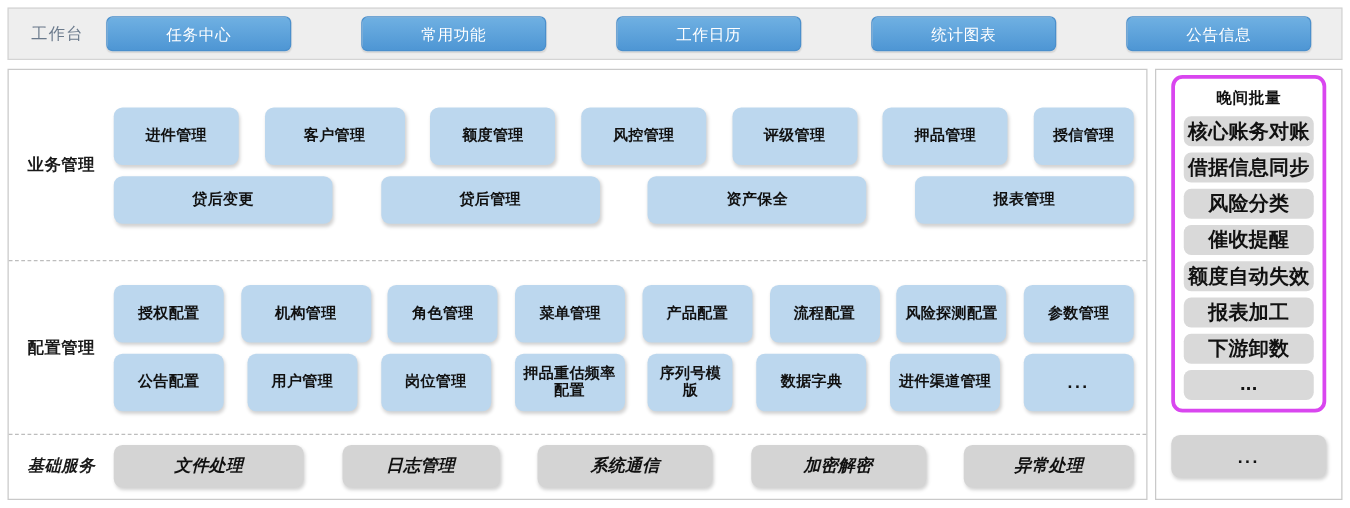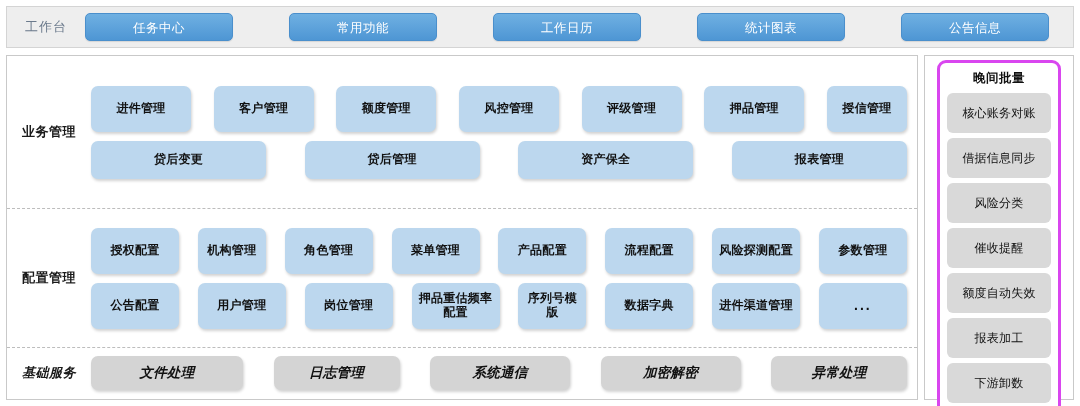--- a/index.html
+++ b/index.html
@@ -164,28 +164,28 @@
   }
   .batch-title {
     text-align: center;
     font-size: 12.5px;
     font-weight: bold;
     color: #111111;
     padding: 2px 0 1px 0;
     letter-spacing: 0.5px;
   }
   .batch-item {
-    height: 40px;
+    height: 24px;
     border-radius: 6px;
     background: #d9d9d9;
     display: flex;
     align-items: center;
     justify-content: center;
-    font-size: 12px;
-    font-weight: normal;
+    font-size: 16px;
+    font-weight: bold;
     color: #111111;
     cursor: pointer;
     letter-spacing: 0.2px;
   }
   .rp-bottom {
     flex: 1;
     width: 100%;
     display: flex;
     align-items: center;
     justify-content: center;
@@ -223,21 +223,21 @@
   </div>
 
   <div class="mainpanel">
 
     <div class="section sec-business">
       <div class="sec-label">业务管理</div>
       <div class="sec-rows">
 
         <div class="row">
           <div class="chip" style="width:100px">进件管理</div>
-          <div class="chip" style="width:100px">客户管理</div>
+          <div class="chip" style="width:112px">客户管理</div>
           <div class="chip" style="width:100px">额度管理</div>
           <div class="chip" style="width:100px">风控管理</div>
           <div class="chip" style="width:100px">评级管理</div>
           <div class="chip" style="width:100px">押品管理</div>
           <div class="chip" style="width:80px">授信管理</div>
         </div>
 
         <div class="row">
           <div class="chip wide" style="width:175px">贷后变更</div>
           <div class="chip wide" style="width:175px">贷后管理</div>
@@ -247,21 +247,21 @@
 
       </div>
     </div>
 
     <div class="section sec-config">
       <div class="sec-label">配置管理</div>
       <div class="sec-rows">
 
         <div class="row">
           <div class="chip" style="width:88px">授权配置</div>
-          <div class="chip" style="width:68px">机构管理</div>
+          <div class="chip" style="width:104px">机构管理</div>
           <div class="chip" style="width:88px">角色管理</div>
           <div class="chip" style="width:88px">菜单管理</div>
           <div class="chip" style="width:88px">产品配置</div>
           <div class="chip" style="width:88px">流程配置</div>
           <div class="chip" style="width:88px">风险探测配置</div>
           <div class="chip" style="width:88px">参数管理</div>
         </div>
 
         <div class="row">
           <div class="chip" style="width:88px">公告配置</div>

